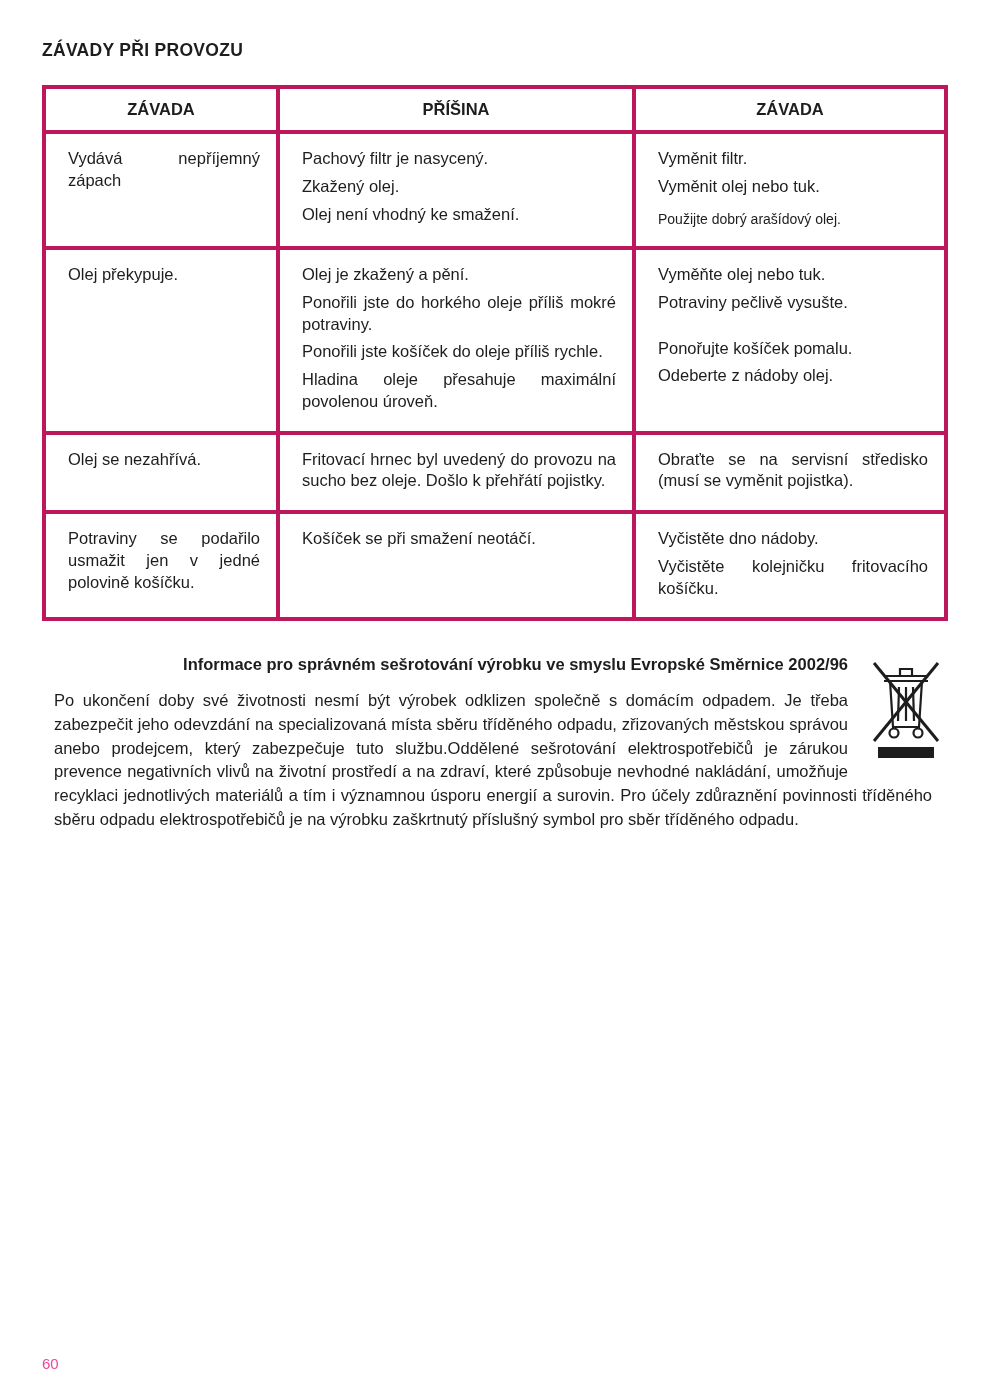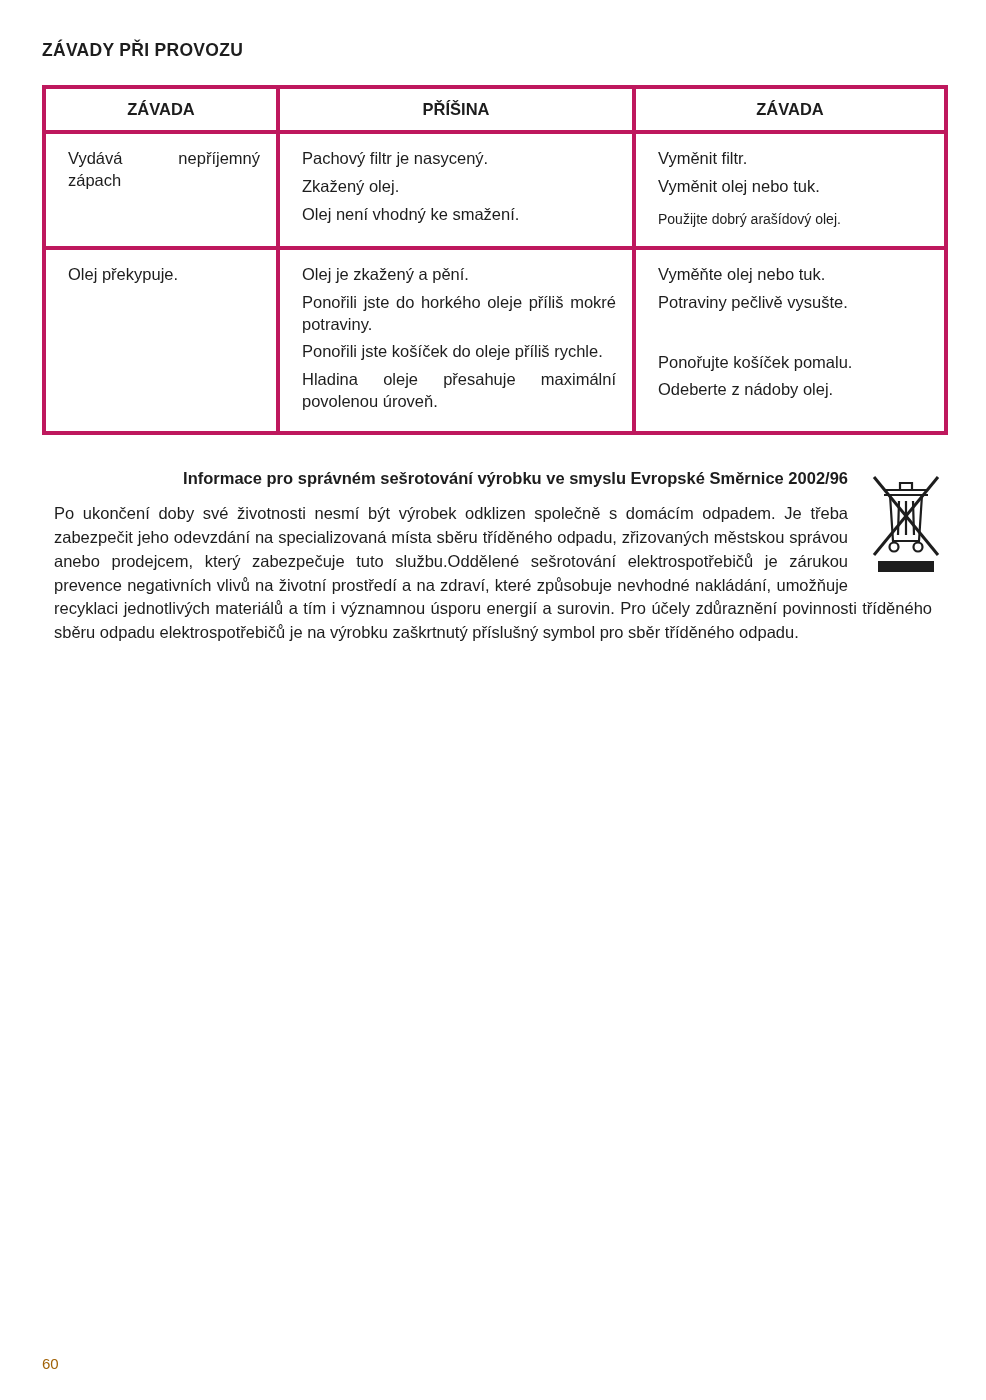--- a/index.html
+++ b/index.html
@@ -39,21 +39,21 @@
   }
   table.trouble td {
     padding:14px 16px 12px 22px;
   }
   .line {
     line-height:1.32;
     margin:0 0 6px 0;
   }
   .line.just { text-align:justify; }
   .line.small { font-size:14px;margin-top:12px; }
-  .line.mt { margin-top:38px; }
+  .line.mt { margin-top:24px; }
 
   .disposal {
     margin-top:32px;
     font-size:16.5px;
     line-height:1.44;
   }
   .disposal-heading {
     font-size:16.5px;
     font-weight:bold;
     margin:0 0 3px 0;
@@ -68,21 +68,21 @@
     width:76px;
     margin:2px 0 10px 20px;
     text-align:center;
   }
   .weee-wrap svg { display:block; margin:0 auto; }
   .page-number {
     position:absolute;
     left:42px;
     bottom:28px;
     font-size:15px;
-    color:#a16207;
+    color:#ec4899;
   }
 </style>
 </head>
 <body>
 
 <div class="page">
 
   <h1 class="doc-title">ZÁVADY PŘI PROVOZU</h1>
 
   <table class="trouble">
@@ -124,20 +124,43 @@
           <div class="line just">Ponořili jste košíček do oleje příliš rychle.</div>
           <div class="line just">Hladina oleje přesahuje maximální povolenou úroveň.</div>
         </td>
         <td>
           <div class="line">Vyměňte olej nebo tuk.</div>
           <div class="line">Potraviny pečlivě vysušte.</div>
           <div class="line mt">Ponořujte košíček pomalu.</div>
           <div class="line">Odeberte z nádoby olej.</div>
         </td>
       </tr>
+      <tr>
+        <td>
+          <div class="line">Olej se nezahřívá.</div>
+        </td>
+        <td>
+          <div class="line just">Fritovací hrnec byl uvedený do provozu na sucho bez oleje. Došlo k přehřátí pojistky.</div>
+        </td>
+        <td>
+          <div class="line just">Obraťte se na servisní středisko (musí se vyměnit pojistka).</div>
+        </td>
+      </tr>
+      <tr>
+        <td>
+          <div class="line just">Potraviny se podařilo usmažit jen v jedné polovině košíčku.</div>
+        </td>
+        <td>
+          <div class="line">Košíček se při smažení neotáčí.</div>
+        </td>
+        <td>
+          <div class="line">Vyčistěte dno nádoby.</div>
+          <div class="line just">Vyčistěte kolejničku fritovacího košíčku.</div>
+        </td>
+      </tr>
     </tbody>
   </table>
 
   <div class="disposal">
     <div class="weee-wrap">
       <svg width="72" height="104" viewBox="0 0 72 104" aria-hidden="true">
         <g fill="none" stroke="#1d1d1d" stroke-width="2.2">
 
           <path d="M20 26 L52 26 L49 72 L23 72 Z"></path>
 

